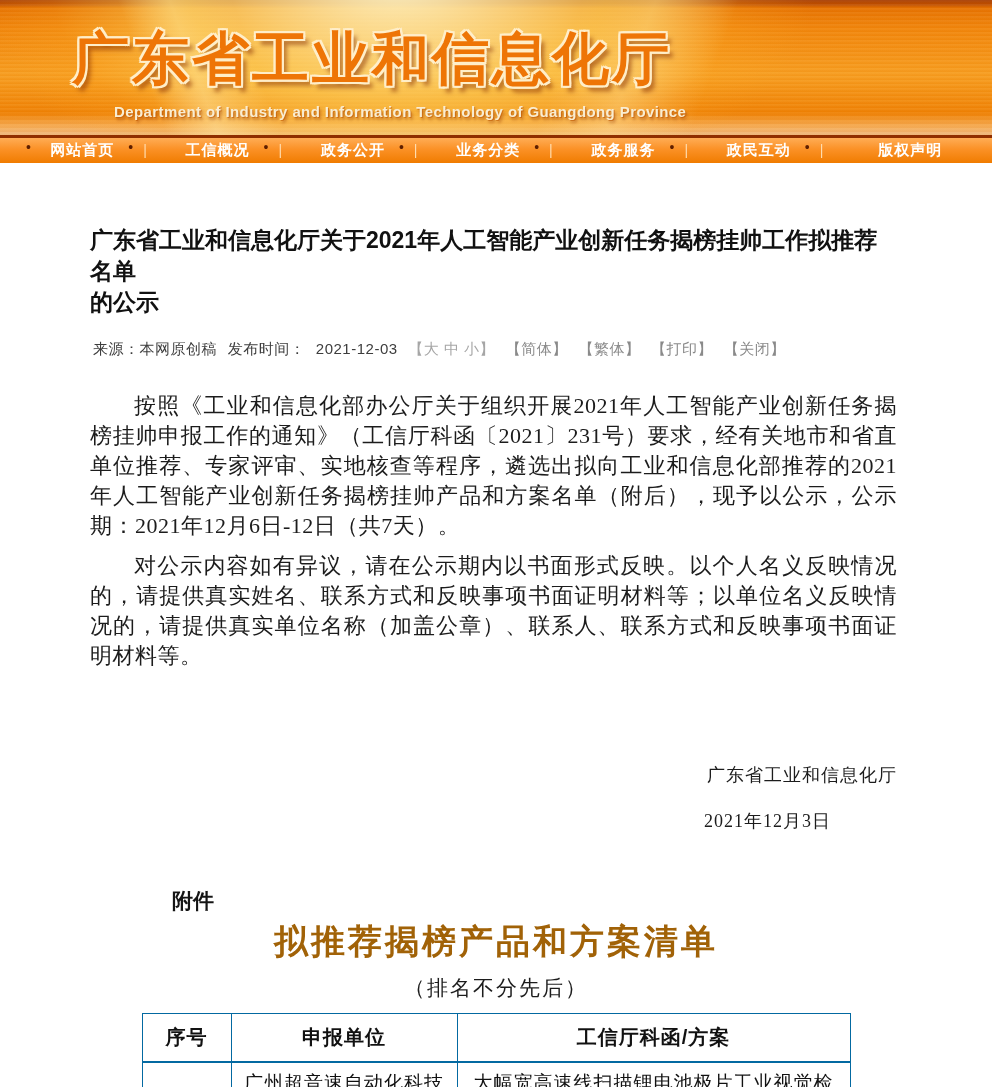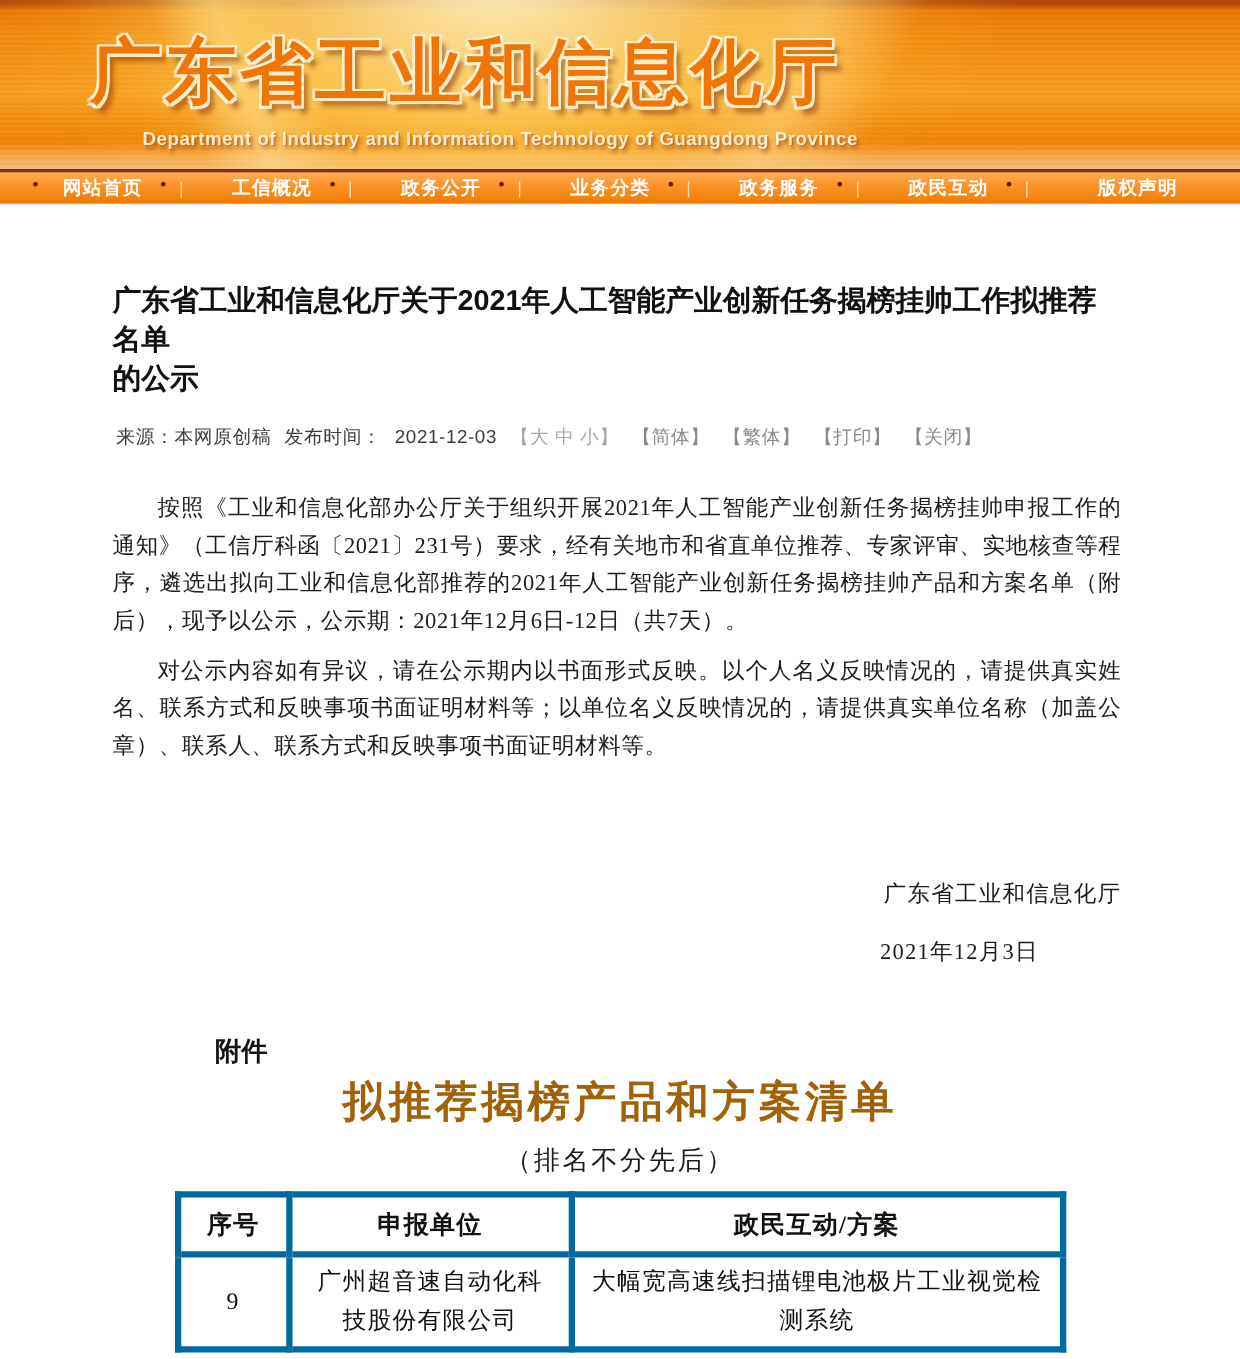--- a/index.html
+++ b/index.html
@@ -62,21 +62,21 @@
   }
   .meta a { text-decoration:none; cursor:pointer; }
   .m-dark { color:#3d3d3d; }
   .m-light { color:#a6a6a6; }
   .m-mid { color:#8a8a8a; }
   .meta span, .meta a { margin:0 3px; }
 
   .body-p {
     width:807px; margin-top:32px;
     font-family:"Liberation Serif","DejaVu Serif",serif;
-    font-size:18px; line-height:30px; color:#1c1c1c;
+    font-size:22px; line-height:30px; color:#1c1c1c;
     text-align:justify; text-indent:2em; letter-spacing:.5px;
   }
   .body-p.second { margin-top:10px; }
   .attach-line { margin-top:26px; text-align:left; }
 
   .sig-agency {
     width:807px; margin-top:92px; text-align:right;
     font-family:"Liberation Serif","DejaVu Serif",serif;
     font-size:18px; color:#1c1c1c; letter-spacing:1px;
   }
@@ -99,22 +99,22 @@
   .attach-sub {
     margin-top:9px; text-align:center;
     font-family:"Liberation Serif","DejaVu Serif",serif;
     font-size:21px; color:#1c1c1c; letter-spacing:2px;
   }
 
   table.list {
     width:708px; margin:11px auto 0; border-collapse:collapse; table-layout:fixed;
   }
   table.list th, table.list td {
-    border:5px solid #0369a1; text-align:center; vertical-align:middle;
-    font-family:Liberation Serif, serif; color:#111111;
+    border:1px solid #0369a1; text-align:center; vertical-align:middle;
+    font-family:Liberation Sans, sans-serif; color:#111111;
   }
   table.list th {
     height:48px; font-size:20px; font-weight:bold; letter-spacing:1px;
     border-bottom-width:2px;
   }
   table.list td {
     height:64px; font-size:19px; line-height:1.65; letter-spacing:1px;
     padding:4px 12px;
   }
 </style>
@@ -195,21 +195,21 @@
   <table class="list">
     <colgroup>
       <col style="width:89px">
       <col style="width:226px">
       <col style="width:393px">
     </colgroup>
     <thead>
       <tr>
         <th>序号</th>
         <th>申报单位</th>
-        <th>政民互动/方案</th>
+        <th>工信厅科函/方案</th>
       </tr>
     </thead>
     <tbody>
       <tr>
         <td>9</td>
         <td>广州超音速自动化科技股份有限公司</td>
         <td>大幅宽高速线扫描锂电池极片工业视觉检测系统</td>
       </tr>
     </tbody>
   </table>

